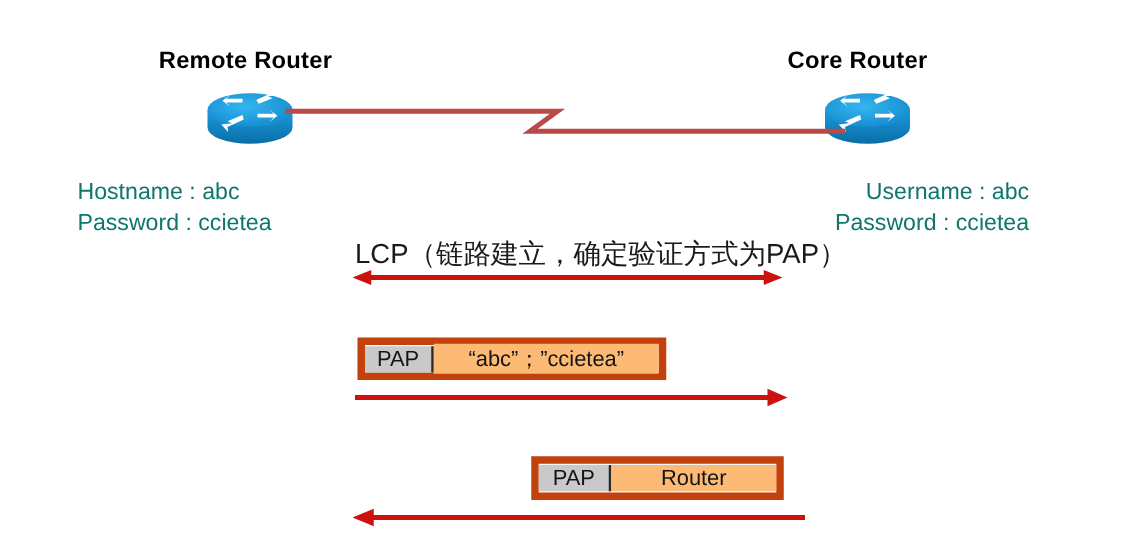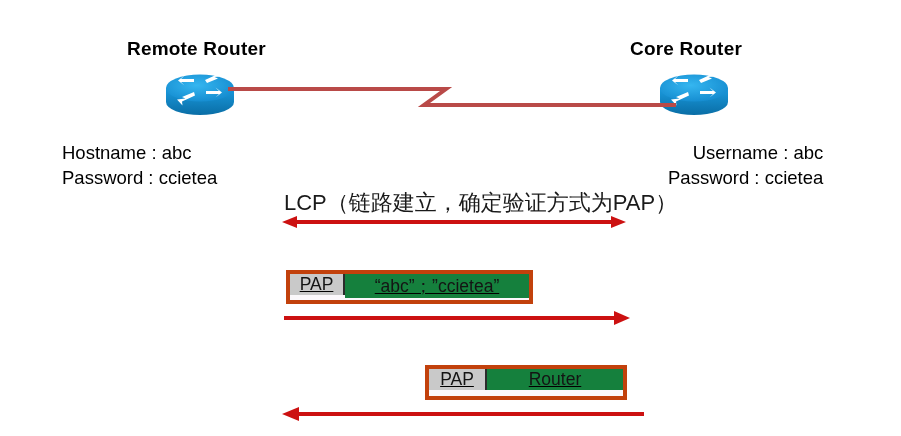--- a/index.html
+++ b/index.html
@@ -48,60 +48,59 @@
     width: 448px;
     height: 56px;
     pointer-events: none;
   }
   #link-line svg { display: block; width: 100%; height: 100%; }
 
   
   .cred-block {
     position: absolute;
     font-size: 18.5px;
-    color: #000000;
+    color: #0f766e;
     line-height: 25px;
     white-space: nowrap;
   }
   #cred-remote { left: 62px;  top: 140px; }
   #cred-core   { left: 668px; top: 140px; text-align: right; }
 
   
   #lcp-label {
     position: absolute;
     left: 284px;
     top: 188px;
     font-size: 22px;
     color: #1a1a1a;
     white-space: nowrap;
   }
 
   
   .msg-box {
     position: absolute;
     display: flex;
-    align-items: flex-start;
-    border: 4px solid #c2410c;
+    align-items: center;
+    border: 6px solid #c2410c;
     box-sizing: border-box;
     background: #fbf8fb;
-    text-decoration: underline;
   }
   .msg-tag {
     background: #c9c9c9;
     border-right: 2px solid #2b2b2b;
     display: flex;
     align-items: center;
     justify-content: center;
     font-size: 17.5px;
     color: #141414;
     padding: 0 8px;
     box-sizing: border-box;
   }
   .msg-body {
-    background: #15803d;
+    background: #fdba74;
     display: flex;
     align-items: center;
     justify-content: center;
     font-size: 17.5px;
     color: #141414;
     padding: 0 10px;
     box-sizing: border-box;
     white-space: nowrap;
     flex: 1;
   }

